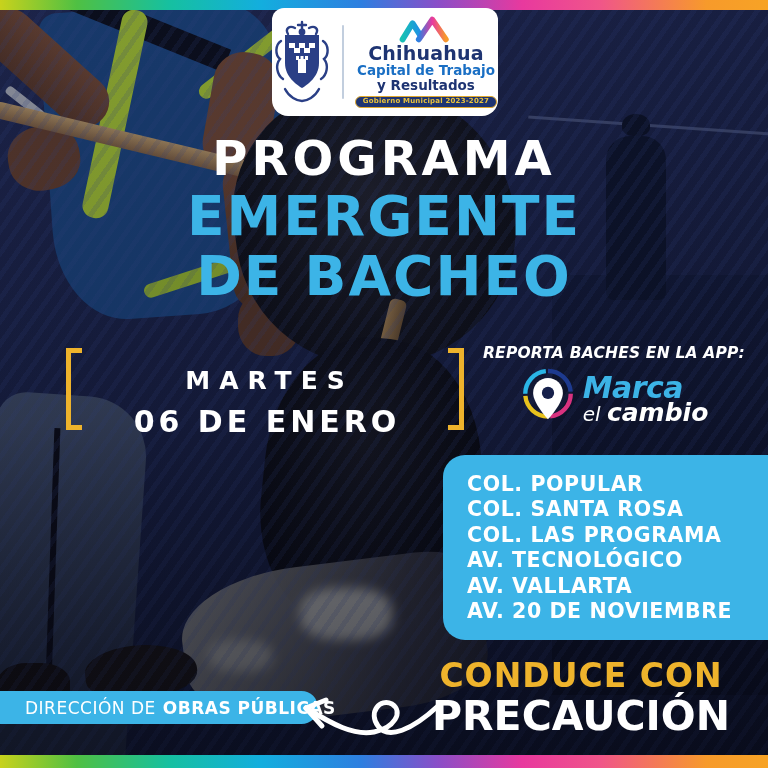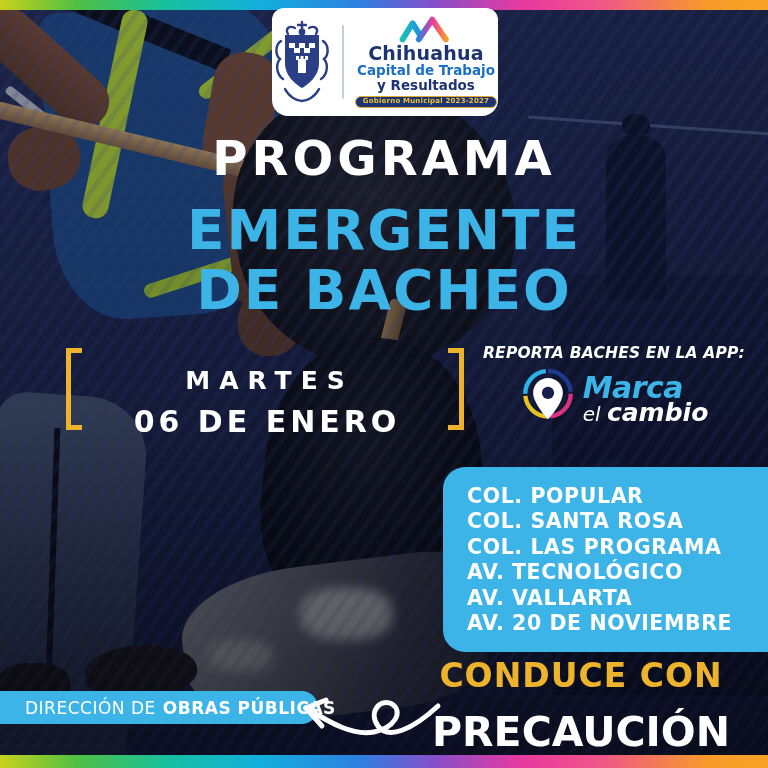--- a/index.html
+++ b/index.html
@@ -60,21 +60,21 @@
   .brand{display:flex;flex-direction:column;align-items:center;line-height:1.08;}
   .brand-name{color:var(--brand-navy,#1e3472);font-size:19px;font-weight:bold;letter-spacing:.2px;}
   .brand-t1{color:var(--brand-blue,#1a6fc4);font-size:13.5px;font-weight:bold;}
   .brand-t2{color:var(--brand-navy,#1e3472);font-size:13.5px;font-weight:bold;}
   .gov-pill{margin-top:3px;background:var(--brand-navy,#1e3472);border:1px solid #e0a92c;color:#e9c23d;
     font-size:7px;font-weight:bold;padding:1.5px 7px;border-radius:8px;letter-spacing:.2px;white-space:nowrap;}
 
   
   .title{position:absolute;top:134px;left:0;width:100%;text-align:center;z-index:8;line-height:1;}
   .title-1{color:#fff;font-size:48px;font-weight:bold;letter-spacing:4px;}
-  .title-2{color:var(--accent-blue,#3cb4e7);font-size:55px;font-weight:bold;letter-spacing:2px;margin-top:21px;}
+  .title-2{color:var(--accent-blue,#3cb4e7);font-size:55px;font-weight:bold;letter-spacing:2px;margin-top:7px;}
   .title-3{color:var(--accent-blue,#3cb4e7);font-size:55px;font-weight:bold;letter-spacing:2px;margin-top:5px;}
 
   
   .date-block{position:absolute;left:66px;top:338px;width:398px;display:flex;align-items:center;justify-content:space-between;z-index:8;}
   .bracket{width:16px;height:82px;border:0 solid var(--accent-yellow,#eeb32c);}
   .bracket.left{border-left-width:5px;border-top-width:5px;border-bottom-width:5px;}
   .bracket.right{border-right-width:5px;border-top-width:5px;border-bottom-width:5px;}
   .date-text{text-align:center;color:#fff;flex:1;margin-top:28px;}
   .date-1{font-size:25px;font-weight:bold;letter-spacing:9px;text-indent:9px;}
   .date-2{font-size:30px;font-weight:bold;letter-spacing:4px;text-indent:4px;margin-top:9px;}
@@ -83,32 +83,32 @@
   .app-block{position:absolute;left:468px;top:344px;width:292px;text-align:center;z-index:8;}
   .app-label{color:#fff;font-size:15.5px;font-weight:bold;font-style:italic;letter-spacing:.2px;white-space:nowrap;}
   .app-logo{display:flex;align-items:center;justify-content:center;gap:7px;margin-top:5px;}
   .app-words{text-align:left;line-height:.92;font-style:italic;}
   .app-w1{color:var(--accent-blue,#3cb4e7);font-size:30px;font-weight:bold;letter-spacing:-.5px;}
   .app-w2{color:#fff;font-size:20px;margin-top:-1px;}
   .app-w2 .bold-part{font-weight:bold;font-size:25px;}
 
   
   .locations{position:absolute;left:443px;top:455px;right:0;height:185px;background:var(--accent-blue,#3cb4e7);
-    border-radius:22px 0 0 22px;z-index:8;display:flex;flex-direction:column;justify-content:center;padding-left:24px;gap:5px;margin-top:12px;}
+    border-radius:22px 0 0 22px;z-index:8;display:flex;flex-direction:column;justify-content:center;padding-left:24px;gap:5px;}
   .loc{color:#fff;font-size:20.5px;font-weight:bold;letter-spacing:.6px;line-height:1;white-space:nowrap;}
 
   
   .dept-pill{position:absolute;left:0;top:691px;height:33px;width:318px;background:var(--accent-blue,#3cb4e7);
     border-radius:0 17px 17px 0;display:flex;align-items:center;padding-left:25px;z-index:8;white-space:nowrap;}
   .dept-light{color:#fff;font-size:17px;letter-spacing:.5px;margin-right:7px;}
   .dept-bold{color:#fff;font-size:17px;font-weight:bold;letter-spacing:.5px;}
   .arrow-svg{position:absolute;left:292px;top:686px;width:150px;height:80px;z-index:8;}
   .warning{position:absolute;left:415px;top:659px;width:332px;text-align:center;z-index:8;line-height:1;}
   .warn-1{color:var(--accent-yellow,#eeb32c);font-size:33px;font-weight:bold;letter-spacing:1px;}
-  .warn-2{color:#fff;font-size:41px;font-weight:bold;margin-top:20px;}
+  .warn-2{color:#fff;font-size:41px;font-weight:bold;margin-top:4px;}
 </style>
 </head>
 <body>
 
 <div class="poster">
 
   <div class="photo-layer">
     <div class="ph-truck"></div>
     <div class="ph-powerline"></div>
     <div class="ph-w1-head"></div>

